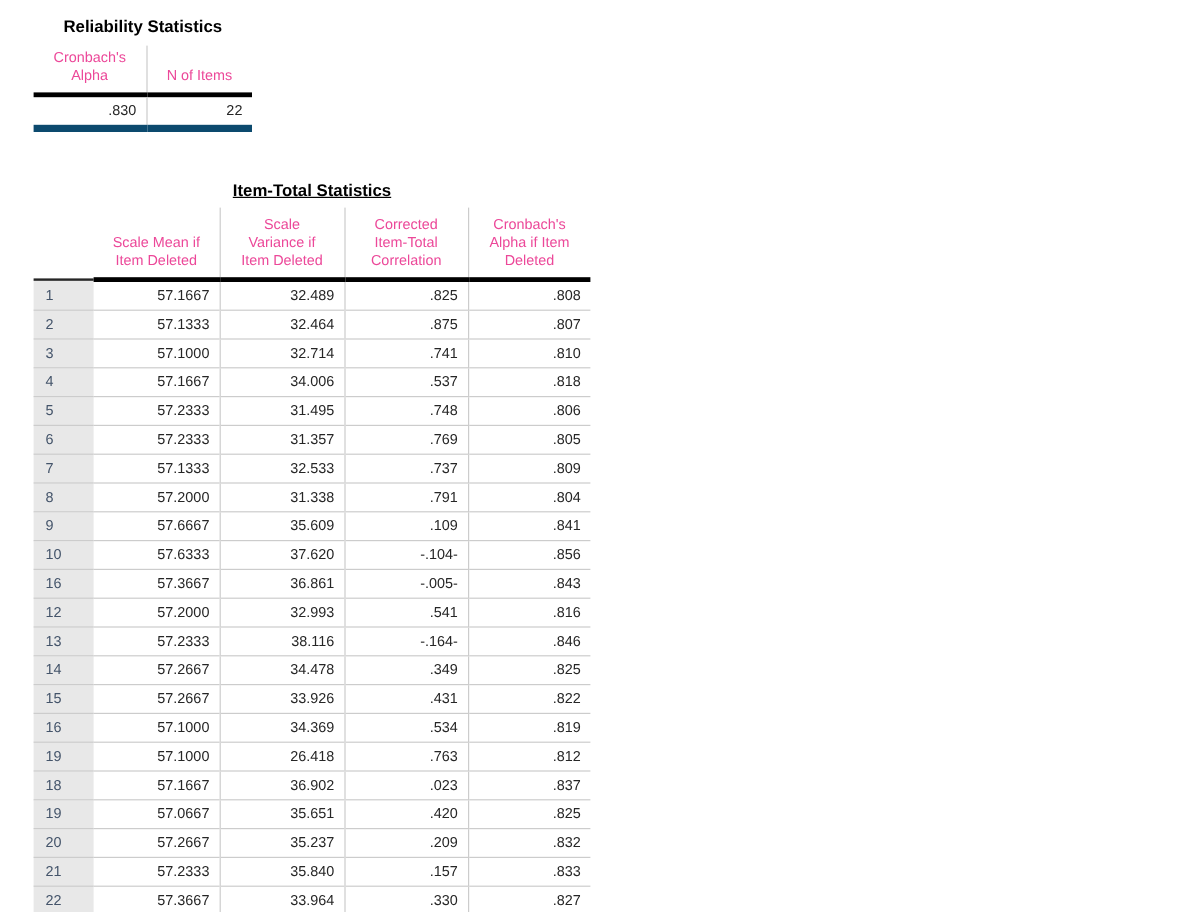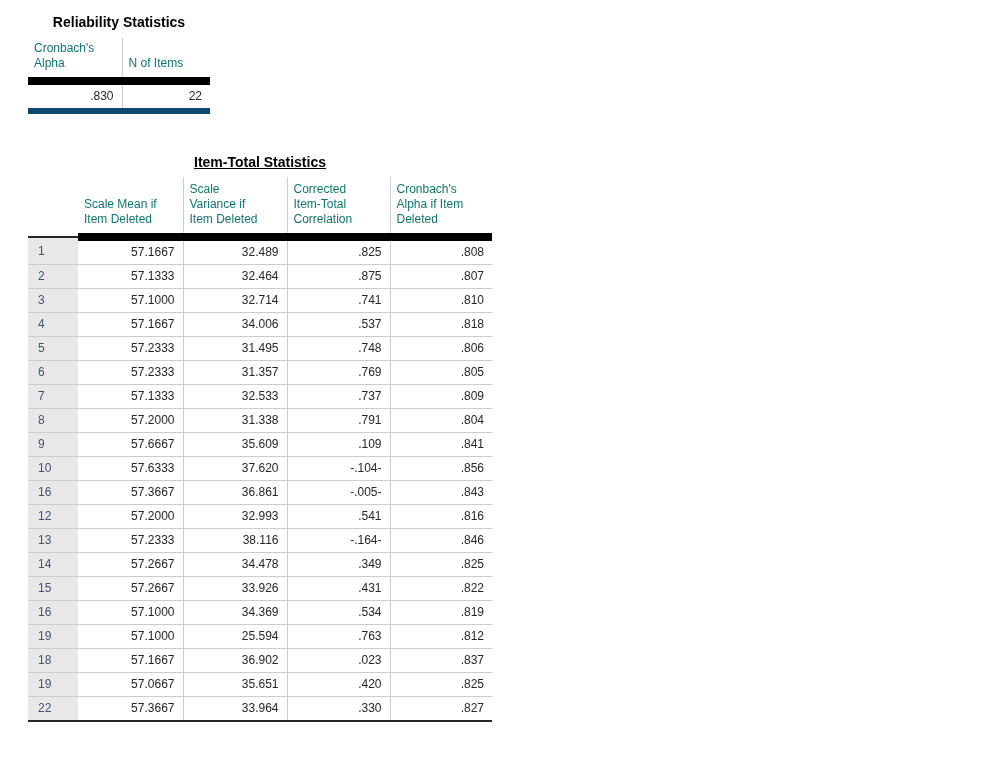--- a/index.html
+++ b/index.html
@@ -20,27 +20,27 @@
     line-height: 16px;
     color: #000000;
     text-align: center;
   }
 
   table.spss { border-collapse: collapse; table-layout: fixed; }
 
   
   th.colhead {
     font-weight: normal;
-    color: #0f766e;
-    text-align: left;
+    color: #ec4899;
+    text-align: center;
     vertical-align: bottom;
     white-space: pre-line;
     line-height: 15px;
     padding: 3px 6px 6px 6px;
-    border-bottom: 8px solid #000000;
+    border-bottom: 4px solid #000000;
   }
   th.corner {
     border-bottom: 2px solid #262626;
     padding: 0;
   }
   .sep { border-left: 1px solid #cccccc; }
 
   
   td.num {
     text-align: right;
@@ -255,42 +255,56 @@
             <th class="rowlabel">16</th>
             <td class="num">57.1000</td>
             <td class="num sep">34.369</td>
             <td class="num sep">.534</td>
             <td class="num sep">.819</td>
           </tr>
 
           <tr>
             <th class="rowlabel">19</th>
             <td class="num">57.1000</td>
-            <td class="num sep">25.594</td>
+            <td class="num sep">26.418</td>
             <td class="num sep">.763</td>
             <td class="num sep">.812</td>
           </tr>
 
           <tr>
             <th class="rowlabel">18</th>
             <td class="num">57.1667</td>
             <td class="num sep">36.902</td>
             <td class="num sep">.023</td>
             <td class="num sep">.837</td>
           </tr>
 
           <tr>
             <th class="rowlabel">19</th>
             <td class="num">57.0667</td>
             <td class="num sep">35.651</td>
             <td class="num sep">.420</td>
             <td class="num sep">.825</td>
           </tr>
 
-
+          <tr>
+            <th class="rowlabel">20</th>
+            <td class="num">57.2667</td>
+            <td class="num sep">35.237</td>
+            <td class="num sep">.209</td>
+            <td class="num sep">.832</td>
+          </tr>
+
+          <tr>
+            <th class="rowlabel">21</th>
+            <td class="num">57.2333</td>
+            <td class="num sep">35.840</td>
+            <td class="num sep">.157</td>
+            <td class="num sep">.833</td>
+          </tr>
 
           <tr>
             <th class="rowlabel">22</th>
             <td class="num">57.3667</td>
             <td class="num sep">33.964</td>
             <td class="num sep">.330</td>
             <td class="num sep">.827</td>
           </tr>
         </tbody>
     </table>

